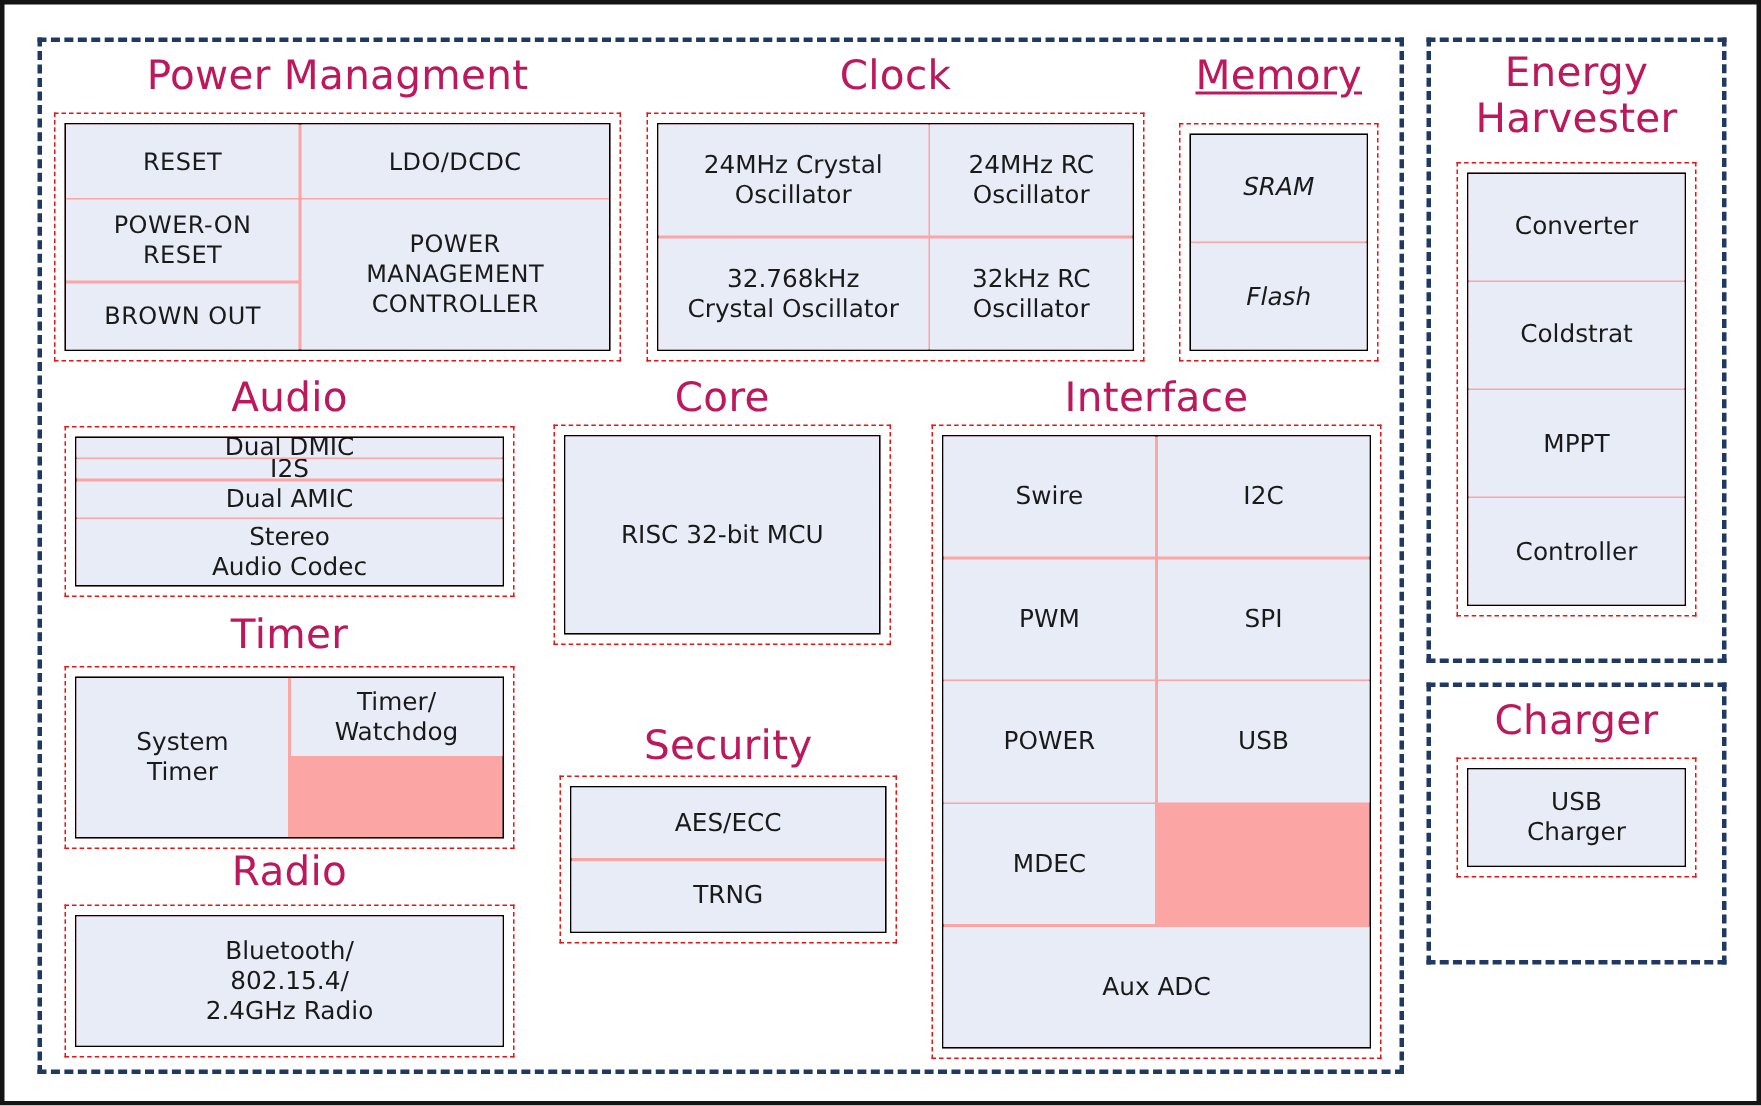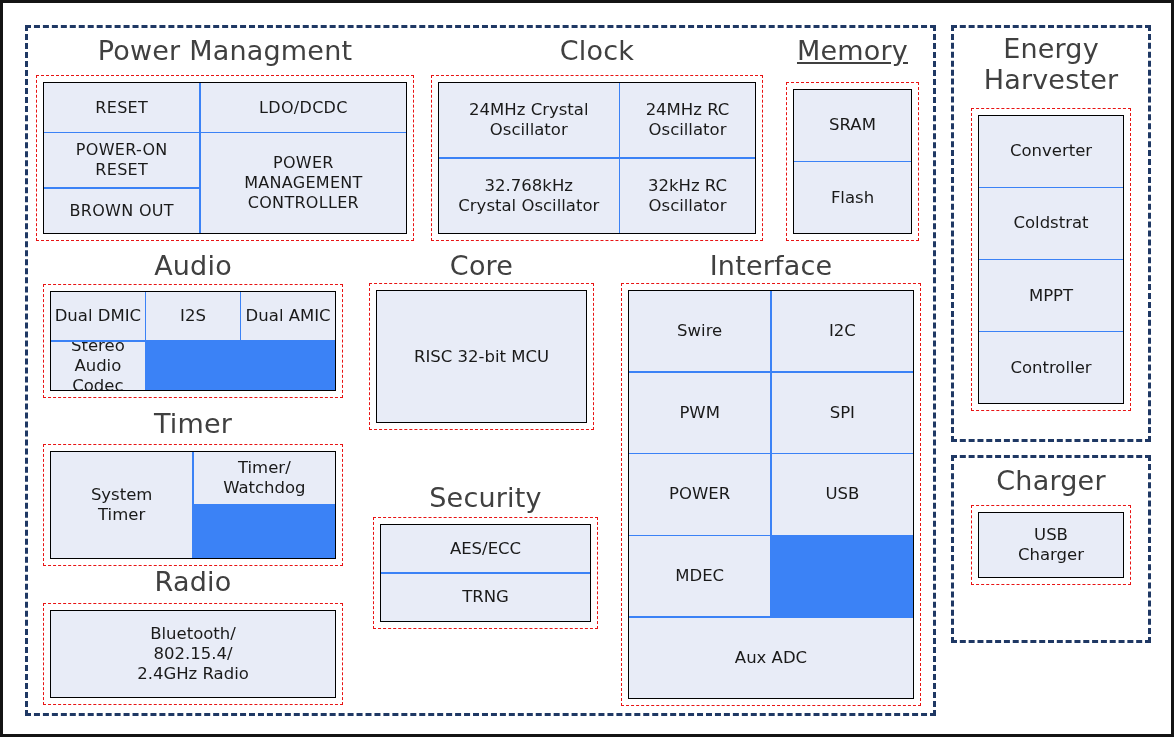--- a/index.html
+++ b/index.html
@@ -31,37 +31,37 @@
     position:absolute;
     box-sizing:border-box;
   }
   .group-title{
     position:absolute;
     left:0; right:0;
     text-align:center;
     font-size:27px;
     line-height:31px;
     font-weight:400;
-    color:#404040;
+    color:#be185d;
     letter-spacing:.2px;
     white-space:pre-line;
   }
   .group-frame{
     position:absolute;
     left:0; right:0;
     border:1.6px dashed #e81313;
     box-sizing:border-box;
     padding:6px;
   }
   .grid{
     width:100%;
     height:100%;
     display:grid;
     box-sizing:border-box;
-    background:#3b82f6;
+    background:#fca5a5;
     gap:1.4px;
     border:1.4px solid #000000;
   }
   .cell{
     background:#e8ecf7;
     display:flex;
     align-items:center;
     justify-content:center;
     text-align:center;
     font-size:16.5px;
@@ -115,32 +115,32 @@
         <div class="cell">32.768kHz
 Crystal Oscillator</div>
         <div class="cell">32kHz RC
 Oscillator</div>
       </div>
     </div>
   </div>
 
   <div class="group" style="left:783px; top:32px; width:133px; height:206px;">
     <div class="group-title" style="top:0px;text-decoration:underline;">Memory</div>
-    <div class="group-frame" style="top:47px; height:159px;">
+    <div class="group-frame" style="top:47px; height:159px;font-style:italic;">
       <div class="grid" style="grid-template-columns:1fr; grid-template-rows:1fr 1fr;">
         <div class="cell">SRAM</div>
         <div class="cell">Flash</div>
       </div>
     </div>
   </div>
 
   <div class="group" style="left:40px; top:247px; width:300px; height:148px;">
     <div class="group-title" style="top:0px;">Audio</div>
     <div class="group-frame" style="top:34px; height:114px;">
-      <div class="grid" style="grid-template-columns:1fr 1fr 1fr; grid-template-rows:1fr 1fr;">
+      <div class="grid" style="grid-template-columns:1fr; grid-template-rows:1fr 1fr;">
         <div class="cell">Dual DMIC</div>
         <div class="cell">I2S</div>
         <div class="cell">Dual AMIC</div>
         <div class="cell">Stereo
 Audio Codec</div>
       </div>
     </div>
   </div>
 
   <div class="group" style="left:40px; top:405px; width:300px; height:158px;">

